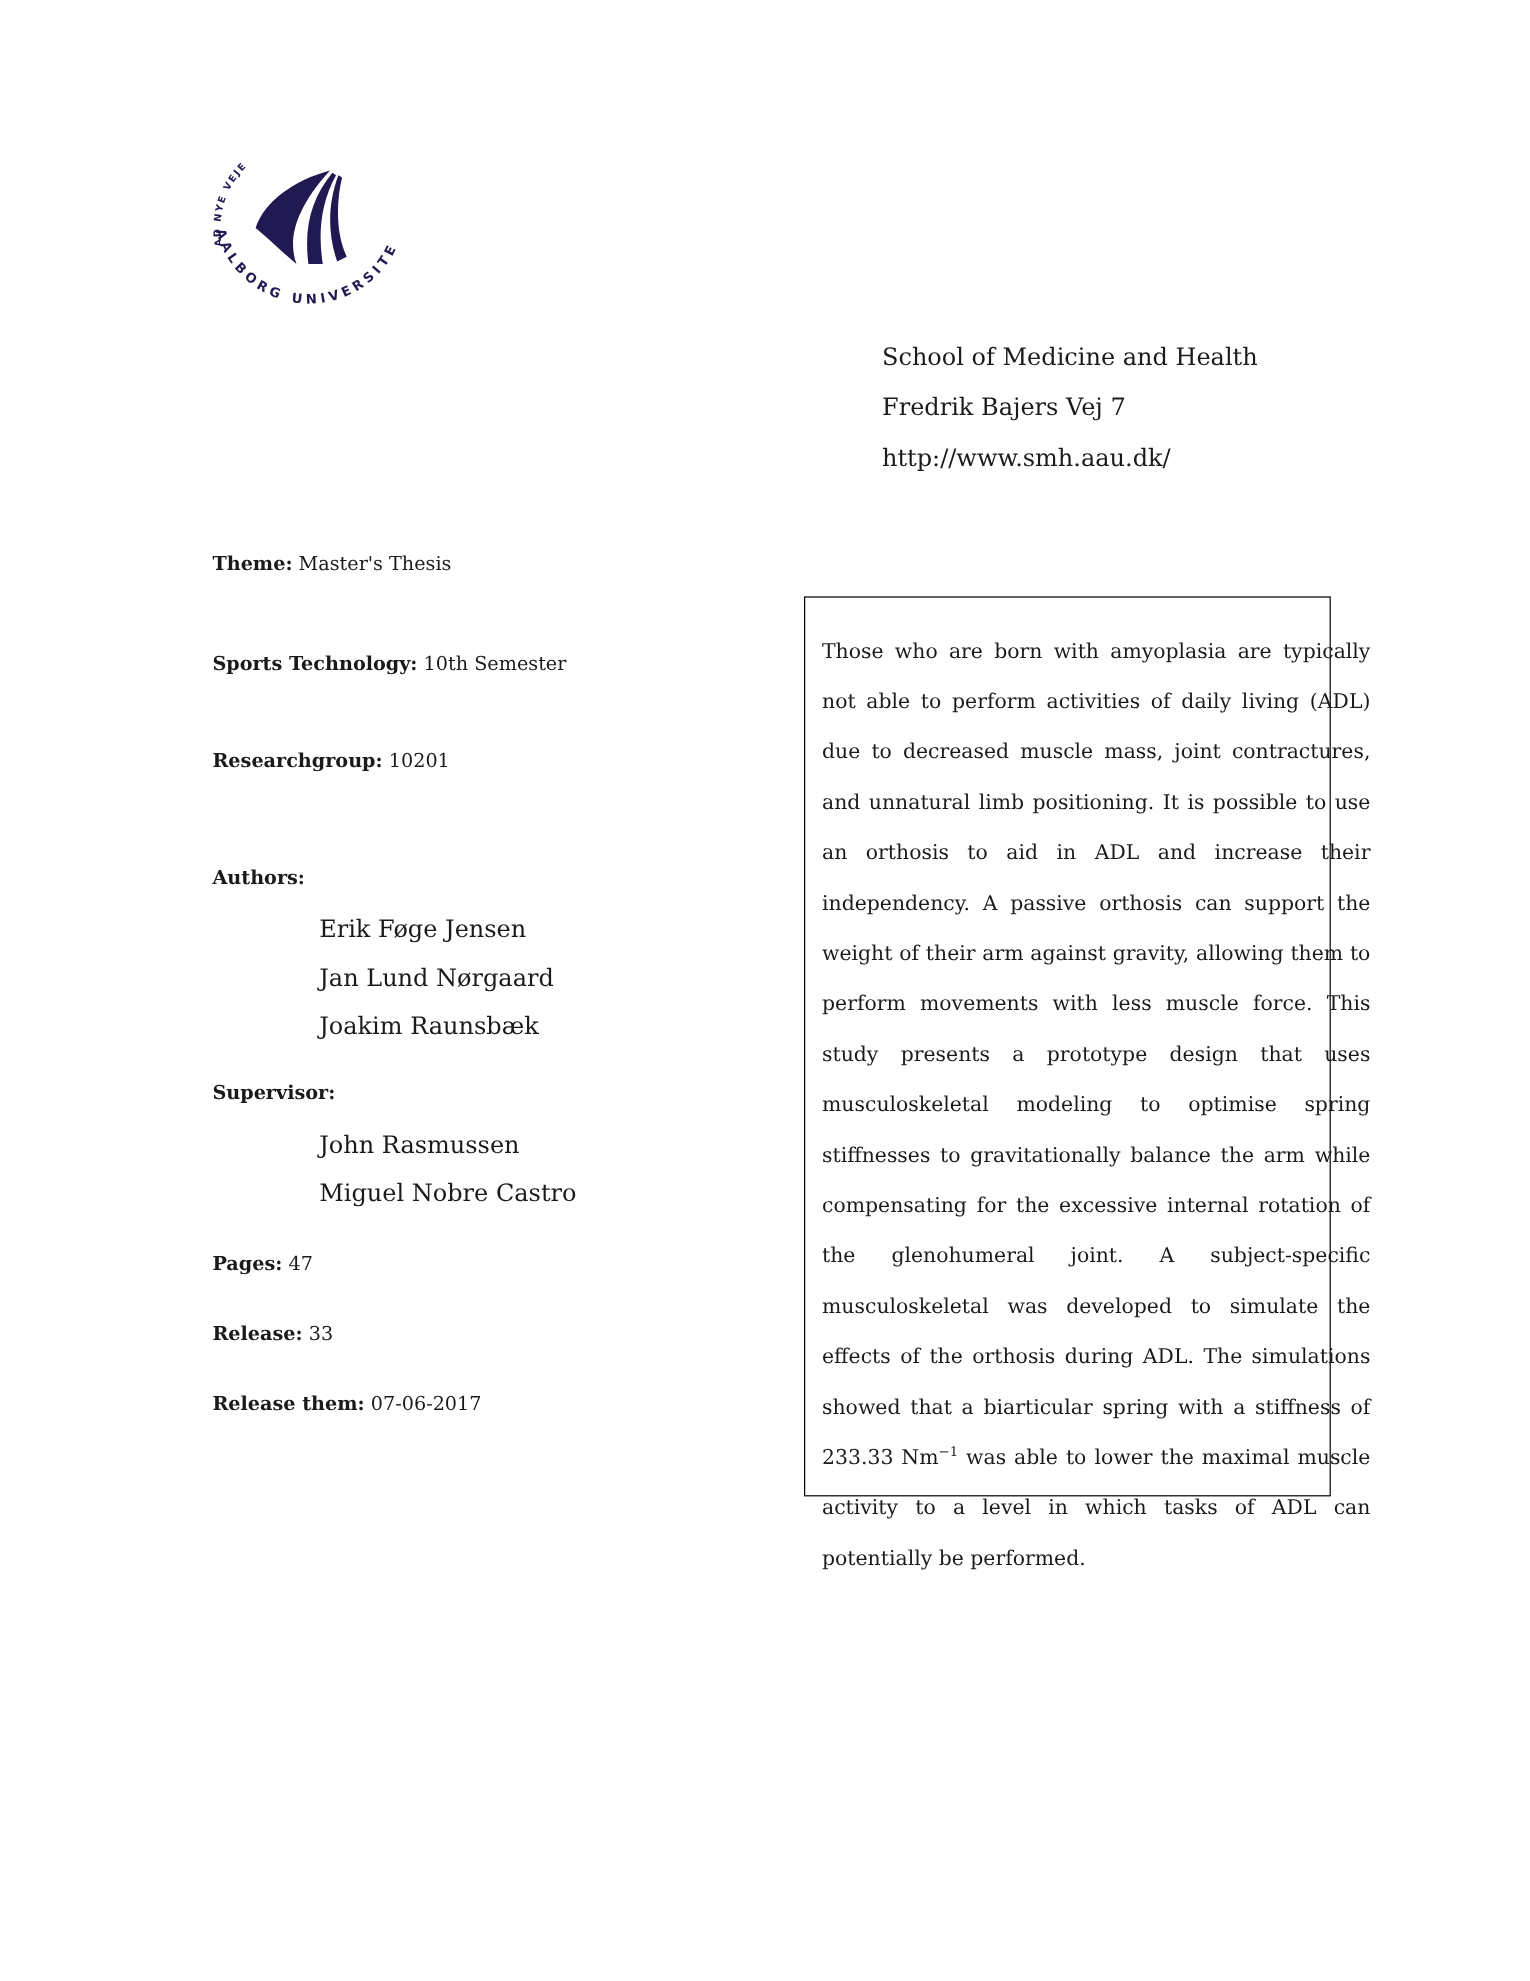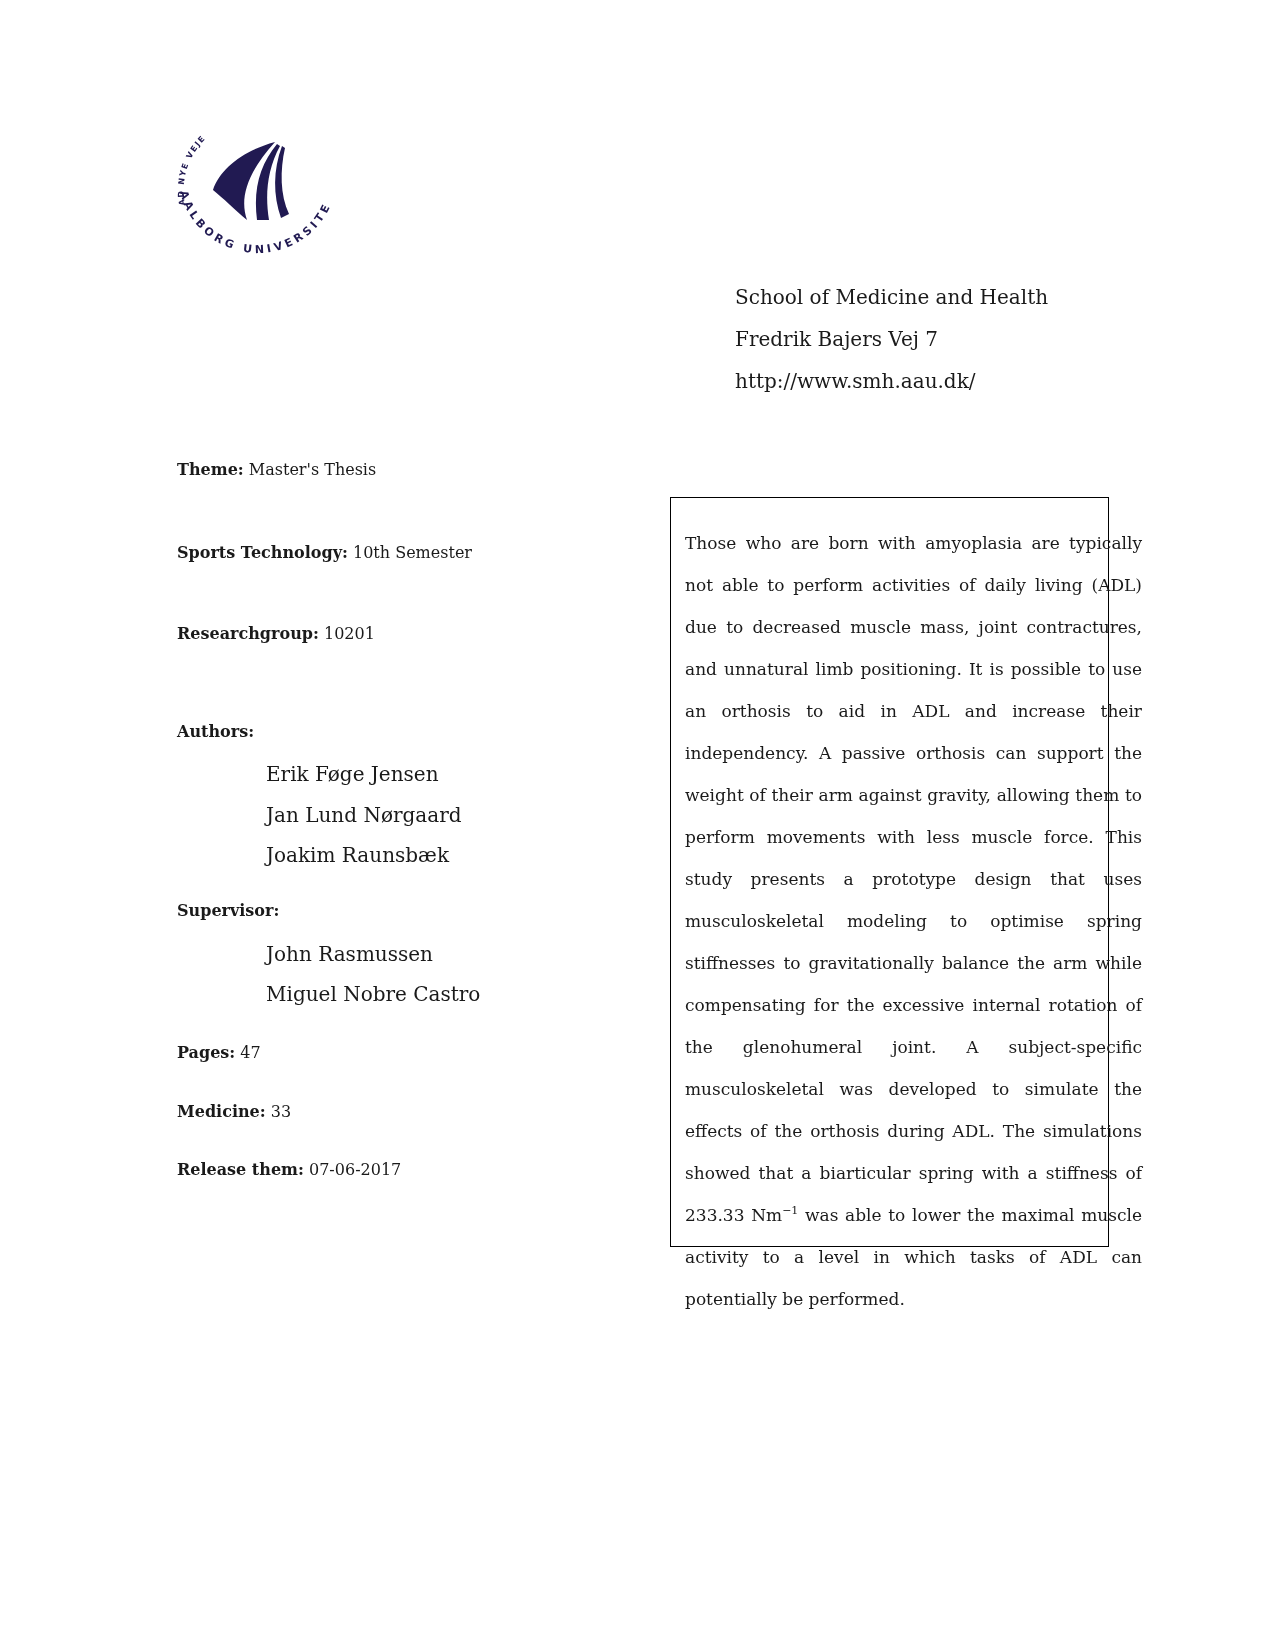--- a/index.html
+++ b/index.html
@@ -73,21 +73,21 @@
     <b>Supervisor:</b>
   </div>
   <div class="names">
     <div style="top:942px">John Rasmussen</div>
     <div style="top:982px">Miguel Nobre Castro</div>
   </div>
   <div class="meta" style="top:1043px">
     <b>Pages:</b> <span>47</span>
   </div>
   <div class="meta" style="top:1102px">
-    <b>Medicine:</b> <span>33</span>
+    <b>Release:</b> <span>33</span>
   </div>
   <div class="meta" style="top:1160px">
     <b>Release them:</b> <span>07-06-2017</span>
   </div>
 
   <div class="abstract">
     <p><span>Those who are born with amyoplasia are typically not able to perform activities of daily living (ADL) due to decreased muscle mass, joint contractures, and unnatural limb positioning. It is possible to use an orthosis to aid in ADL and increase their independency. A passive orthosis can support the weight of their arm against gravity, allowing them to perform movements with less muscle force. This study presents a prototype design that uses musculoskeletal modeling to optimise spring stiffnesses to gravitationally balance the arm while compensating for the excessive internal rotation of the glenohumeral joint. A subject-specific musculoskeletal was developed to simulate the effects of the orthosis during ADL. The simulations showed that a biarticular spring with a stiffness of 233.33 Nm</span><sup>−1</sup><span> was able to lower the maximal muscle activity to a level in which tasks of ADL can potentially be performed.</span></p>
   </div>
 </div>
 

